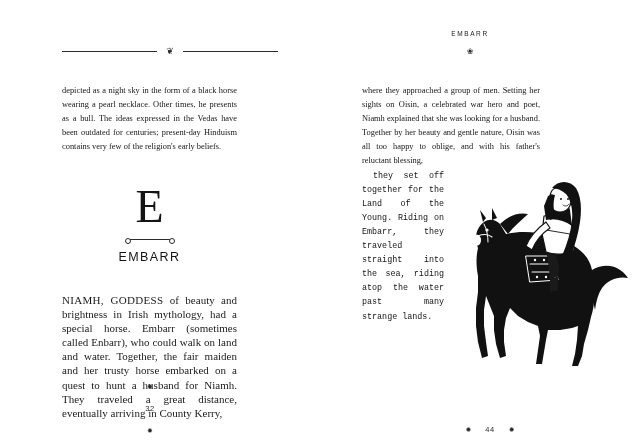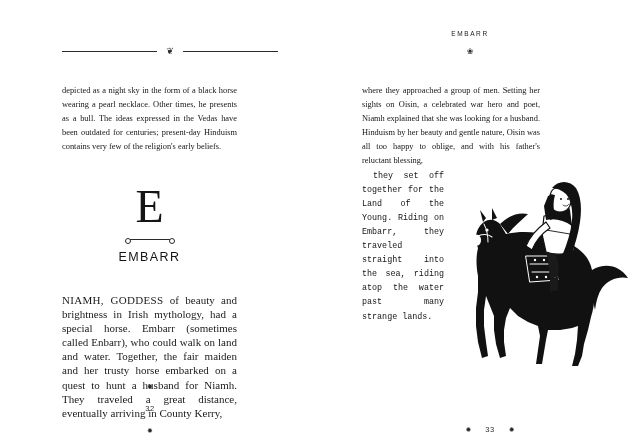--- a/index.html
+++ b/index.html
@@ -237,21 +237,21 @@
       <span class="mark">✹</span>
     </div>
   </div>
 
   <div class="page page-right">
 
     <div class="running-head">EMBARR</div>
     <div class="orn-right">❀</div>
 
     <div class="body-col">
-      <p>where they approached a group of men. Setting her sights on Oisin, a celebrated war hero and poet, Niamh explained that she was looking for a husband. Hinduism by her beauty and gentle nature, Oisin was all too happy to oblige, and with his father's reluctant blessing,</p>
+      <p>where they approached a group of men. Setting her sights on Oisin, a celebrated war hero and poet, Niamh explained that she was looking for a husband. Together by her beauty and gentle nature, Oisin was all too happy to oblige, and with his father's reluctant blessing,</p>
       <p class="narrow indent">they set off together for the Land of the Young. Riding on Embarr, they traveled straight into the sea, riding atop the water past many strange lands.</p>
     </div>
 
     <svg class="illustration" viewBox="0 0 200 250" xmlns="http://www.w3.org/2000/svg">
       <g fill="none" stroke="#111" stroke-width="1.2" stroke-linecap="round" stroke-linejoin="round">
 
         <path fill="#111" stroke="none" d="
           M44,118
           C40,108 42,98 50,92
           C56,88 62,90 66,94
@@ -354,18 +354,18 @@
           L128,126
           C133,114 137,102 138,90
           C139,80 137,70 132,64
           C128,60 122,58 118,58 Z"></path>
         <path fill="#111" stroke="none" d="M116,64 C113,72 113,82 116,90 L122,88 C119,80 119,72 121,65 Z"></path>
       </g>
     </svg>
 
     <div class="footer">
       <span class="mark">✹</span>
-      <span class="pageno">33</span>
+      <span class="pageno">44</span>
       <span class="mark">✹</span>
     </div>
   </div>
 
 </div>
 
 </body></html>

